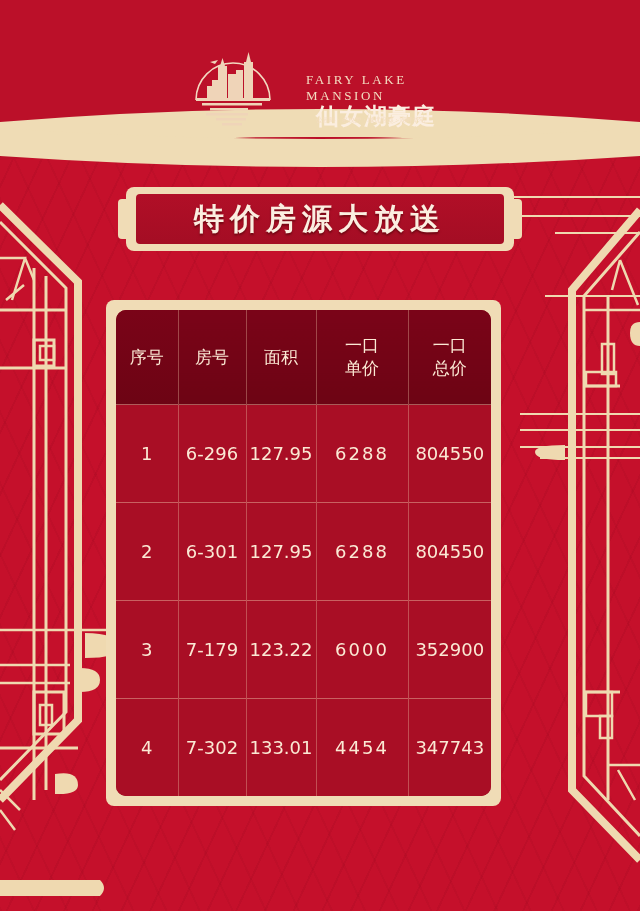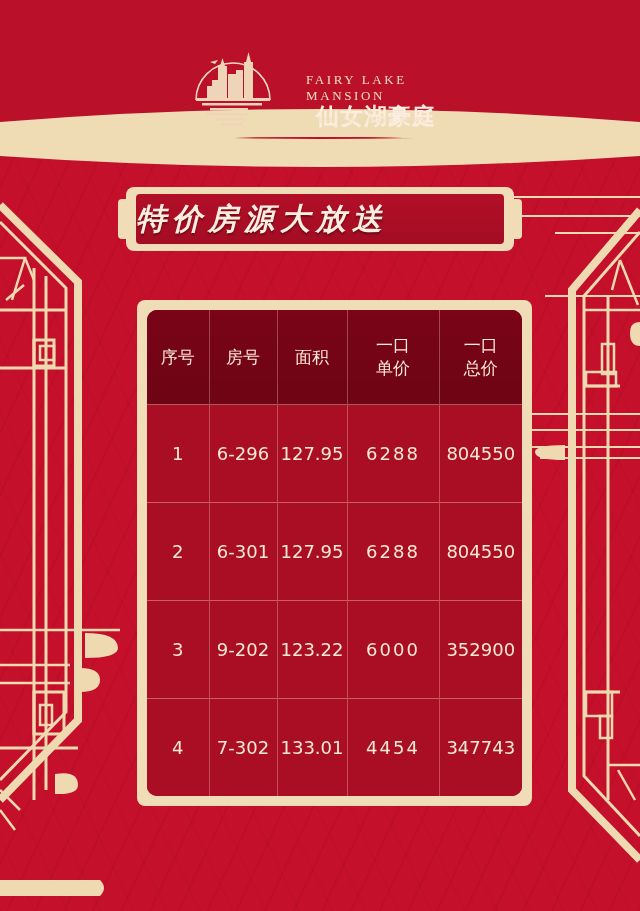--- a/index.html
+++ b/index.html
@@ -40,28 +40,28 @@
     background:#f0dcb6; border-radius:8px;
   }
   .title-box::before, .title-box::after {
     content:""; position:absolute; top:12px; width:10px; height:40px; background:#f0dcb6;
   }
   .title-box::before { left:-8px; border-radius:4px 0 0 4px; }
   .title-box::after { right:-8px; border-radius:0 4px 4px 0; }
   .title-inner {
     position:absolute; left:10px; top:7px; right:10px; bottom:7px;
     background:linear-gradient(#b10f27,#a40d24); border-radius:4px;
-    display:flex; align-items:center; justify-content:flex-start;font-style:italic;
+    display:flex; align-items:center; justify-content:center;
   }
   .title-text {
     color:#fbeee0; font-size:30px; letter-spacing:6px; font-weight:bold;
     text-shadow:0 2px 2px rgba(60,0,0,0.5);
   }
   .table-frame {
-    position:absolute; left:137px; top:300px; width:395px; height:506px;
+    position:absolute; left:106px; top:300px; width:395px; height:506px;
     background:#f0dcb6; border-radius:8px;
   }
   .table-inner {
     position:absolute; left:10px; top:10px; right:10px; bottom:10px;
     background:#a80d24; border-radius:10px; overflow:hidden;
     box-shadow: inset 0 0 10px rgba(60,0,0,0.4);
   }
   table.prices {
     width:100%; height:100%; border-collapse:collapse; table-layout:fixed;
     color:#fbe9d4;
@@ -194,21 +194,21 @@
         </tr>
         <tr>
           <td>2</td>
           <td>6-301</td>
           <td>127.95</td>
           <td style="letter-spacing:2px">6288</td>
           <td>804550</td>
         </tr>
         <tr>
           <td>3</td>
-          <td>9-202</td>
+          <td>7-179</td>
           <td>123.22</td>
           <td style="letter-spacing:2px">6000</td>
           <td>352900</td>
         </tr>
         <tr>
           <td>4</td>
           <td>7-302</td>
           <td>133.01</td>
           <td style="letter-spacing:2px">4454</td>
           <td>347743</td>

